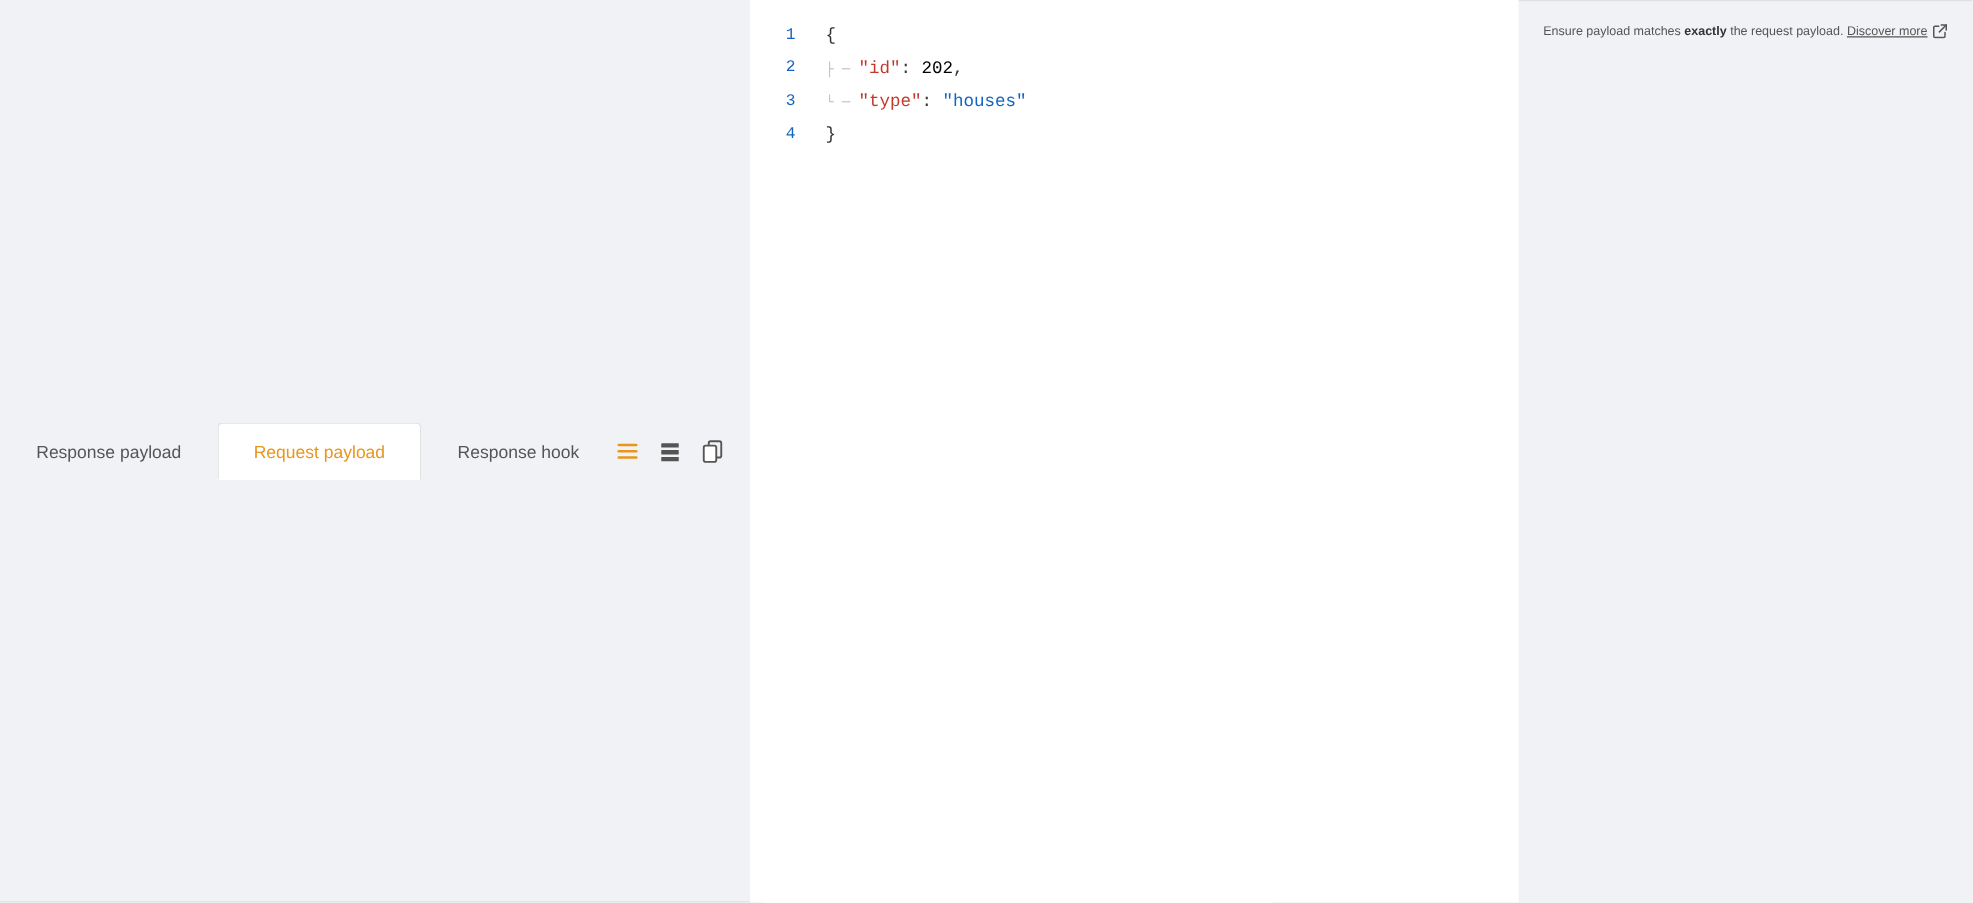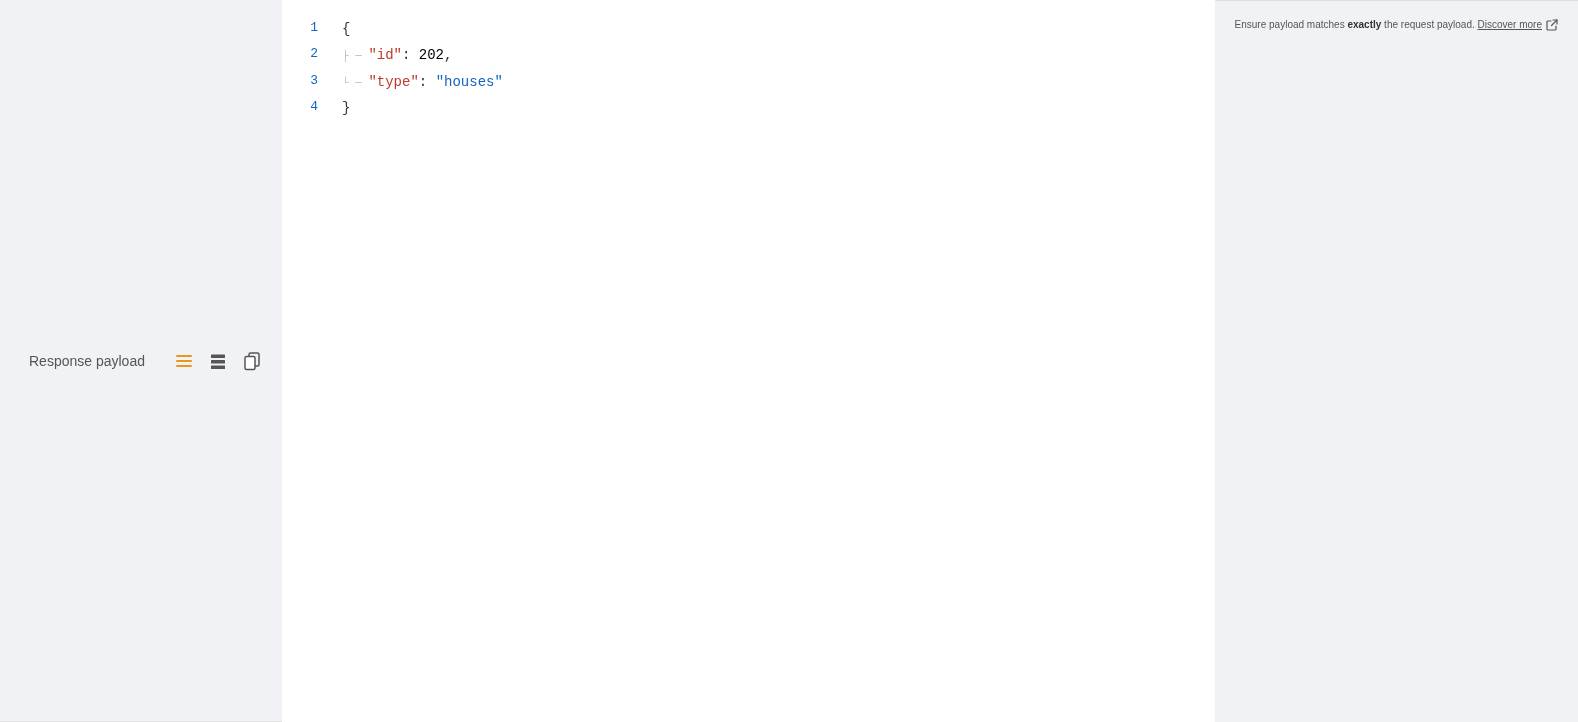--- a/index.html
+++ b/index.html
@@ -173,20 +173,26 @@
 </head>
 <body>
 
 <div class="main-container">
 
   <div class="tab-bar">
     <div class="tabs-left">
       <div class="tab">
         <span>Response payload</span>
       </div>
+      <div class="tab active">
+        <span>Request payload</span>
+      </div>
+      <div class="tab">
+        <span>Response hook</span>
+      </div>
     </div>
 
     <div class="tab-icons">
 
       <div class="tab-icon" title="Compact view">
         <svg viewBox="0 0 20 20" fill="none" xmlns="http://www.w3.org/2000/svg">
           <line x1="3" y1="5" x2="17" y2="5" stroke="#e8961c" stroke-width="2" stroke-linecap="round"></line>
           <line x1="3" y1="10" x2="17" y2="10" stroke="#e8961c" stroke-width="2" stroke-linecap="round"></line>
           <line x1="3" y1="15" x2="17" y2="15" stroke="#e8961c" stroke-width="2" stroke-linecap="round"></line>
         </svg>

